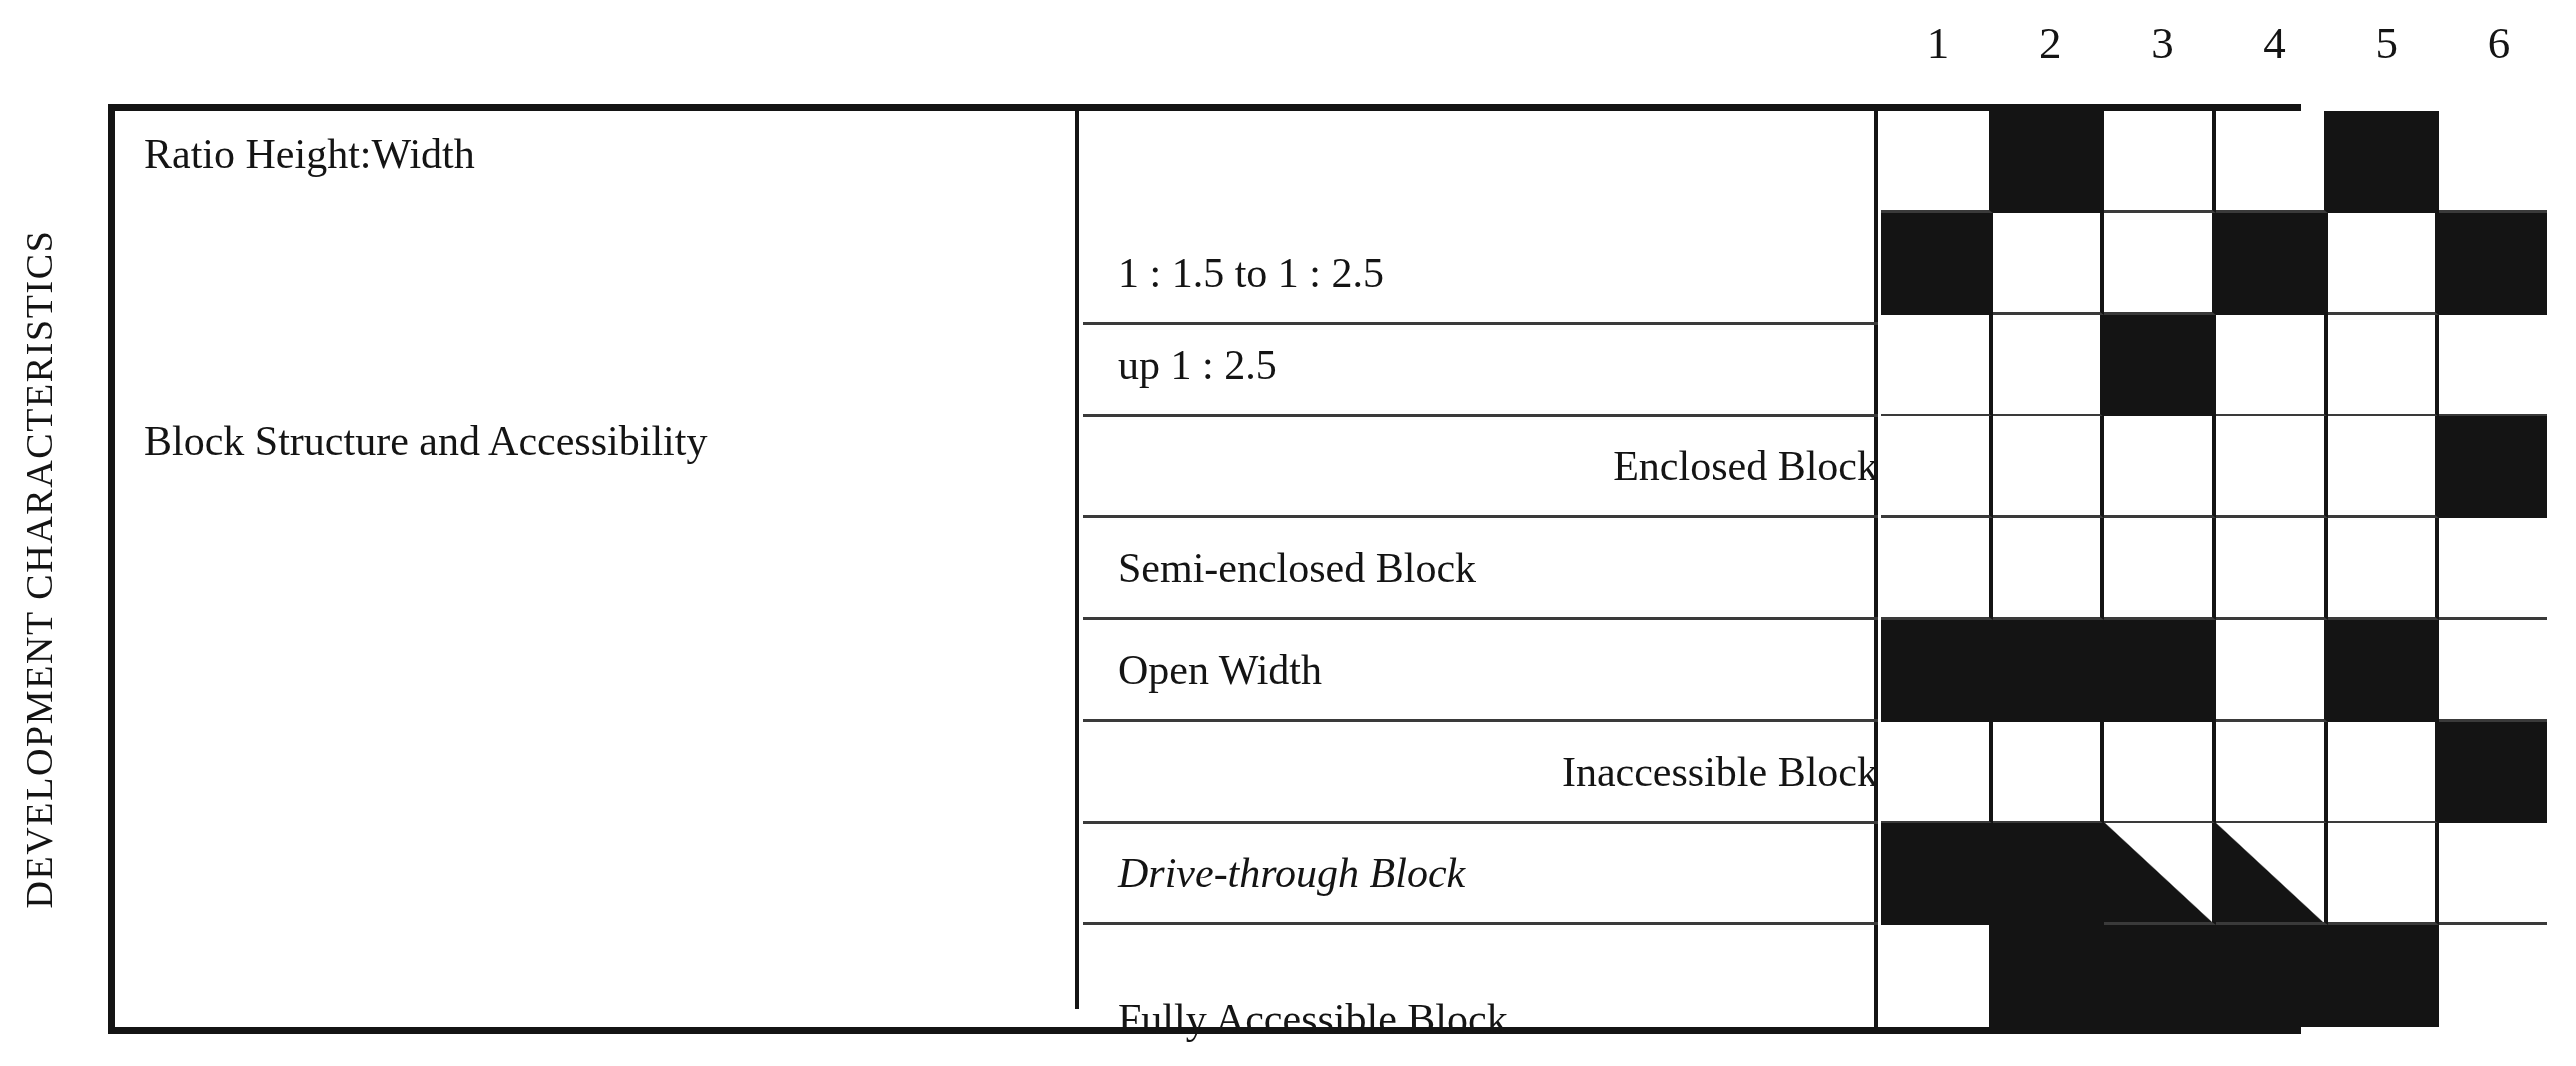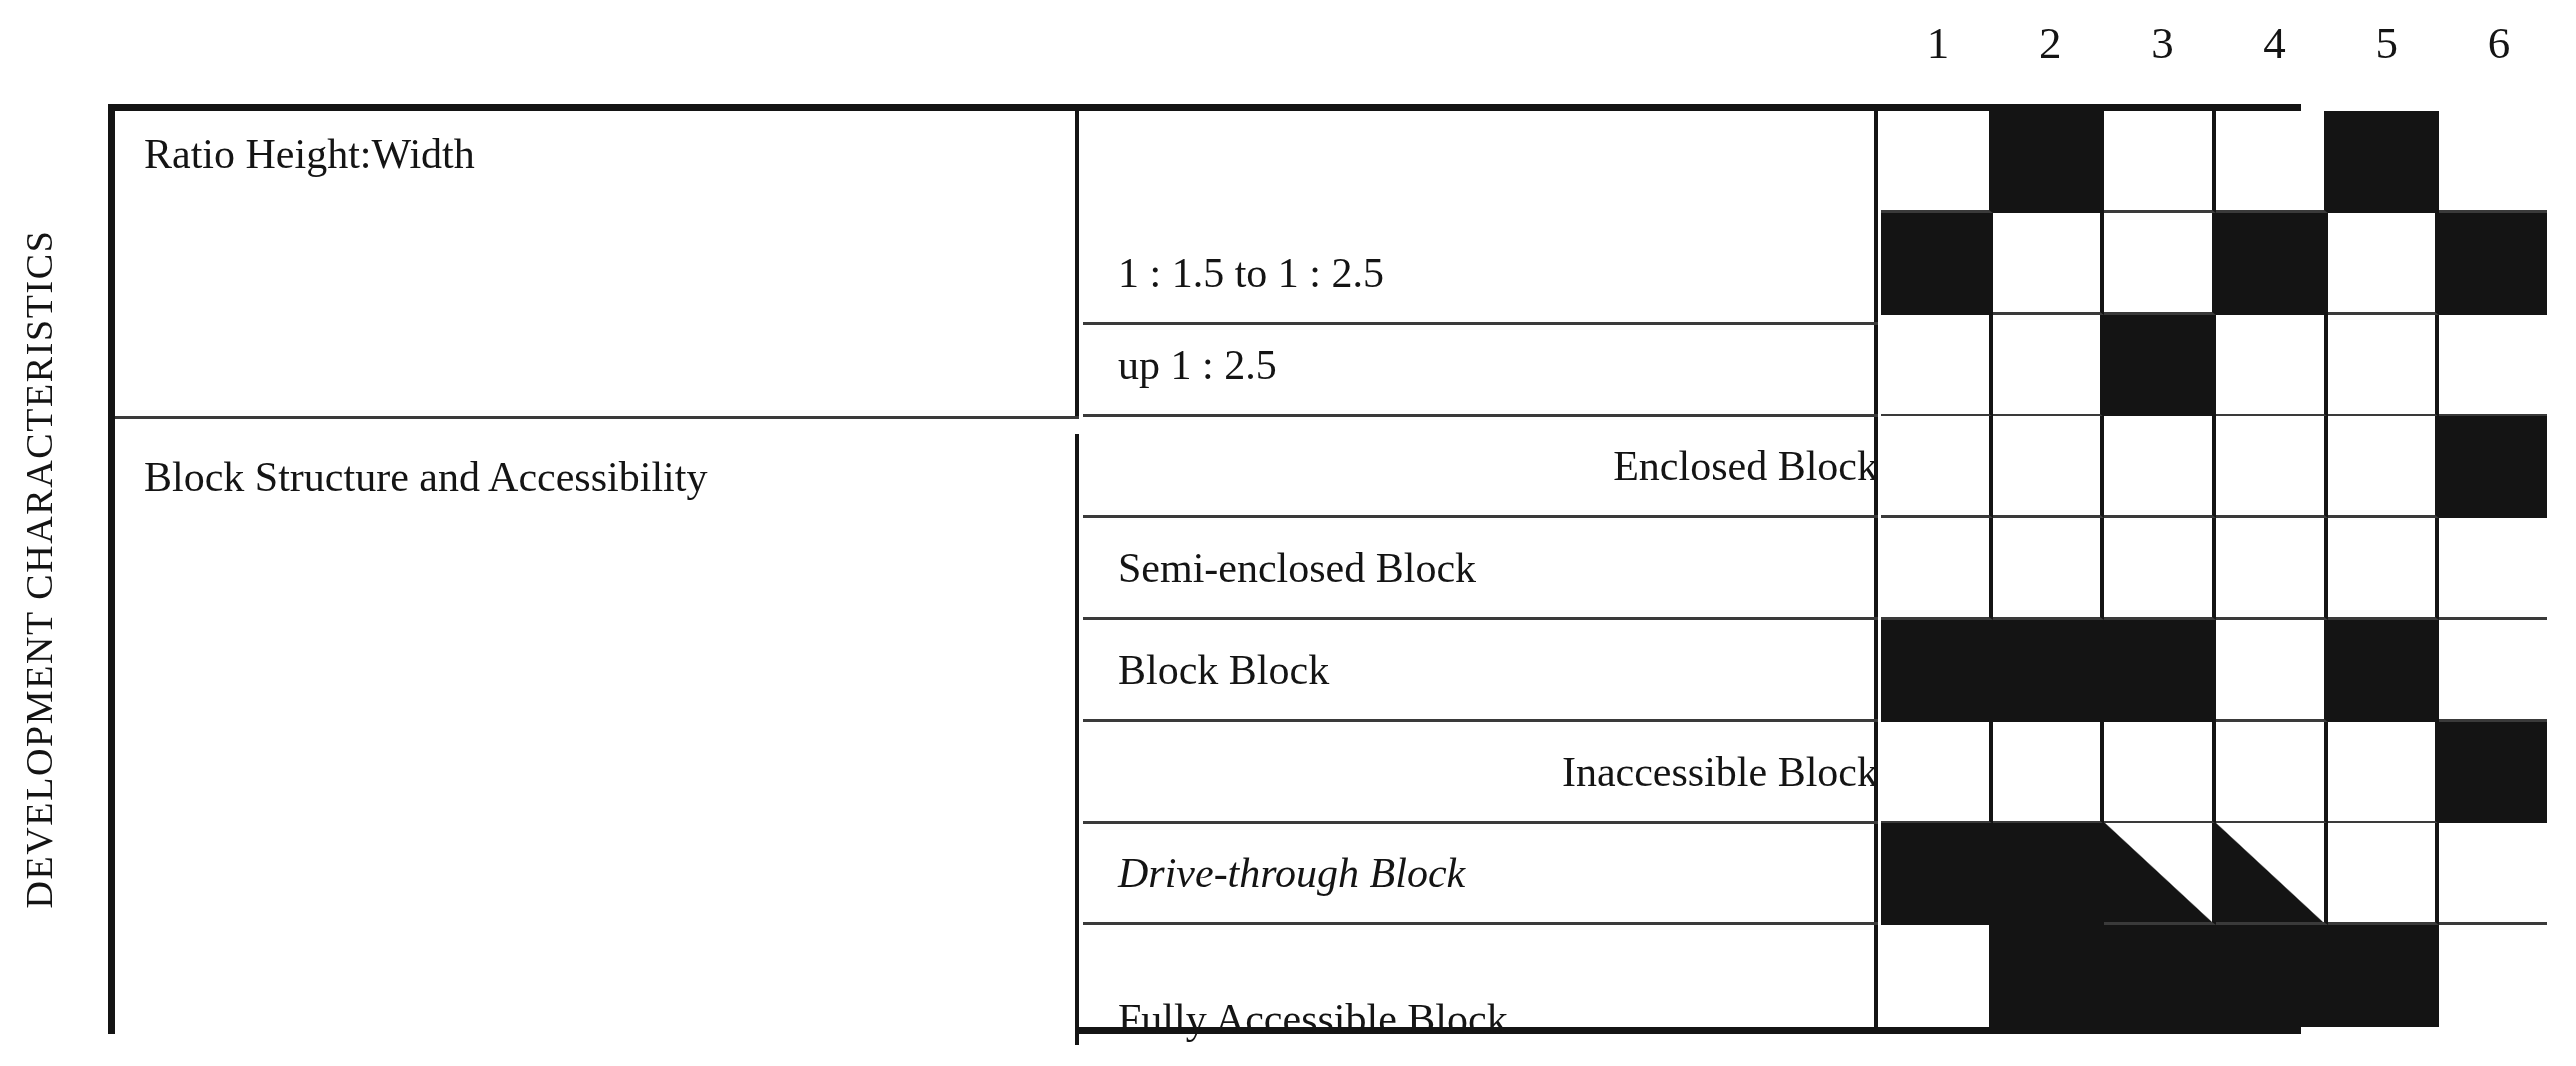--- a/index.html
+++ b/index.html
@@ -211,40 +211,40 @@
       <div class="col-header">6</div>
     </div>
 
   <div id="matrix-table">
     <div id="table-inner">
       <div id="group-column-host">
           <div class="group-col" style="top: 0px; height: 305px;">
             <div class="group-label">Ratio Height:Width</div>
           </div>
           <div id="group-divider" style="top: 305px;"></div>
-          <div class="group-col" style="top: 323px; height: 611px;">
+          <div class="group-col" style="top: 287px; height: 611px;">
             <div class="group-label">Block Structure and Accessibility</div>
           </div>
         </div>
       <div id="sub-column-host">
           <div class="sub-col" style="top: 0px; height: 916px;">
             <div class="sub-row" style="top: 112px; height: 102px;">
               <div class="sub-label">1 : 1.5 to 1 :  2.5</div>
             </div>
             <div class="sub-row" style="top: 204px; height: 102px;">
               <div class="sub-label">up  1 : 2.5</div>
             </div>
             <div class="sub-row" style="top: 305px; height: 102px; justify-content: flex-end;">
               <div class="sub-label">Enclosed Block</div>
             </div>
             <div class="sub-row" style="top: 407px; height: 102px;">
               <div class="sub-label">Semi-enclosed Block</div>
             </div>
             <div class="sub-row" style="top: 509px; height: 102px;">
-              <div class="sub-label">Block Block</div>
+              <div class="sub-label">Open Width</div>
             </div>
             <div class="sub-row" style="top: 611px; height: 102px; justify-content: flex-end;">
               <div class="sub-label">Inaccessible Block</div>
             </div>
             <div class="sub-row" style="top: 712px; height: 102px; font-style: italic;">
               <div class="sub-label">Drive-through Block</div>
             </div>
             <div class="sub-row last" style="top: 857px; height: 102px;">
               <div class="sub-label">Fully Accessible Block</div>
             </div>

